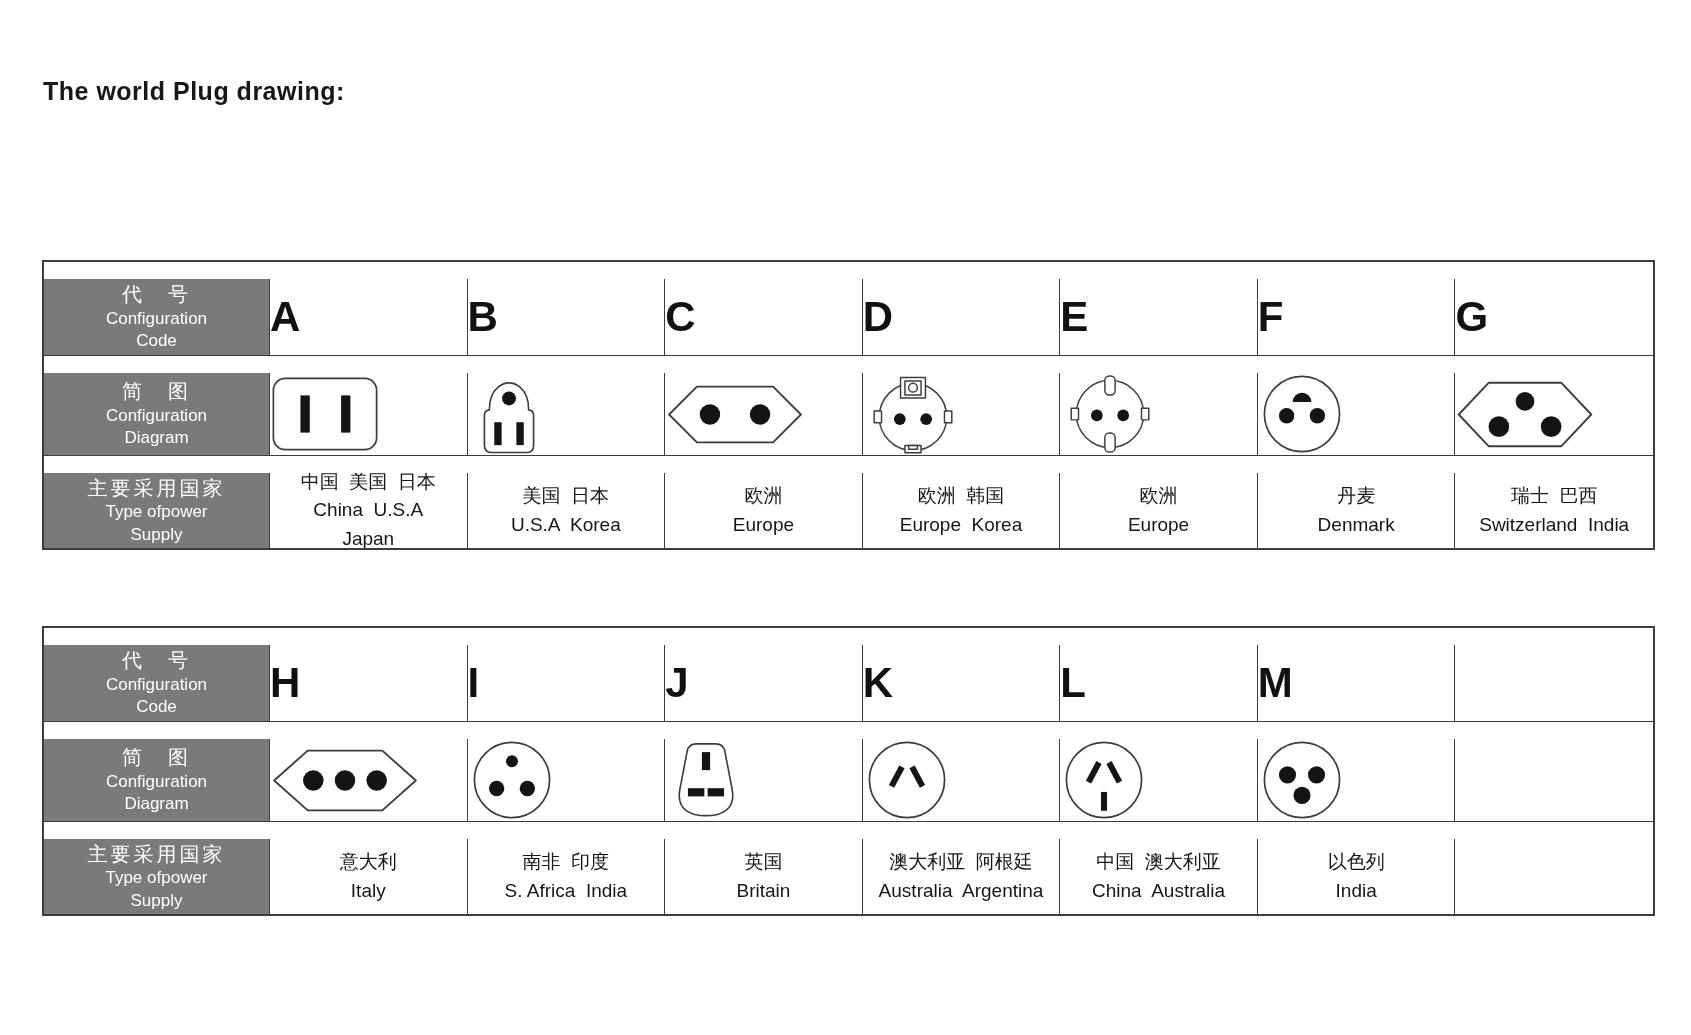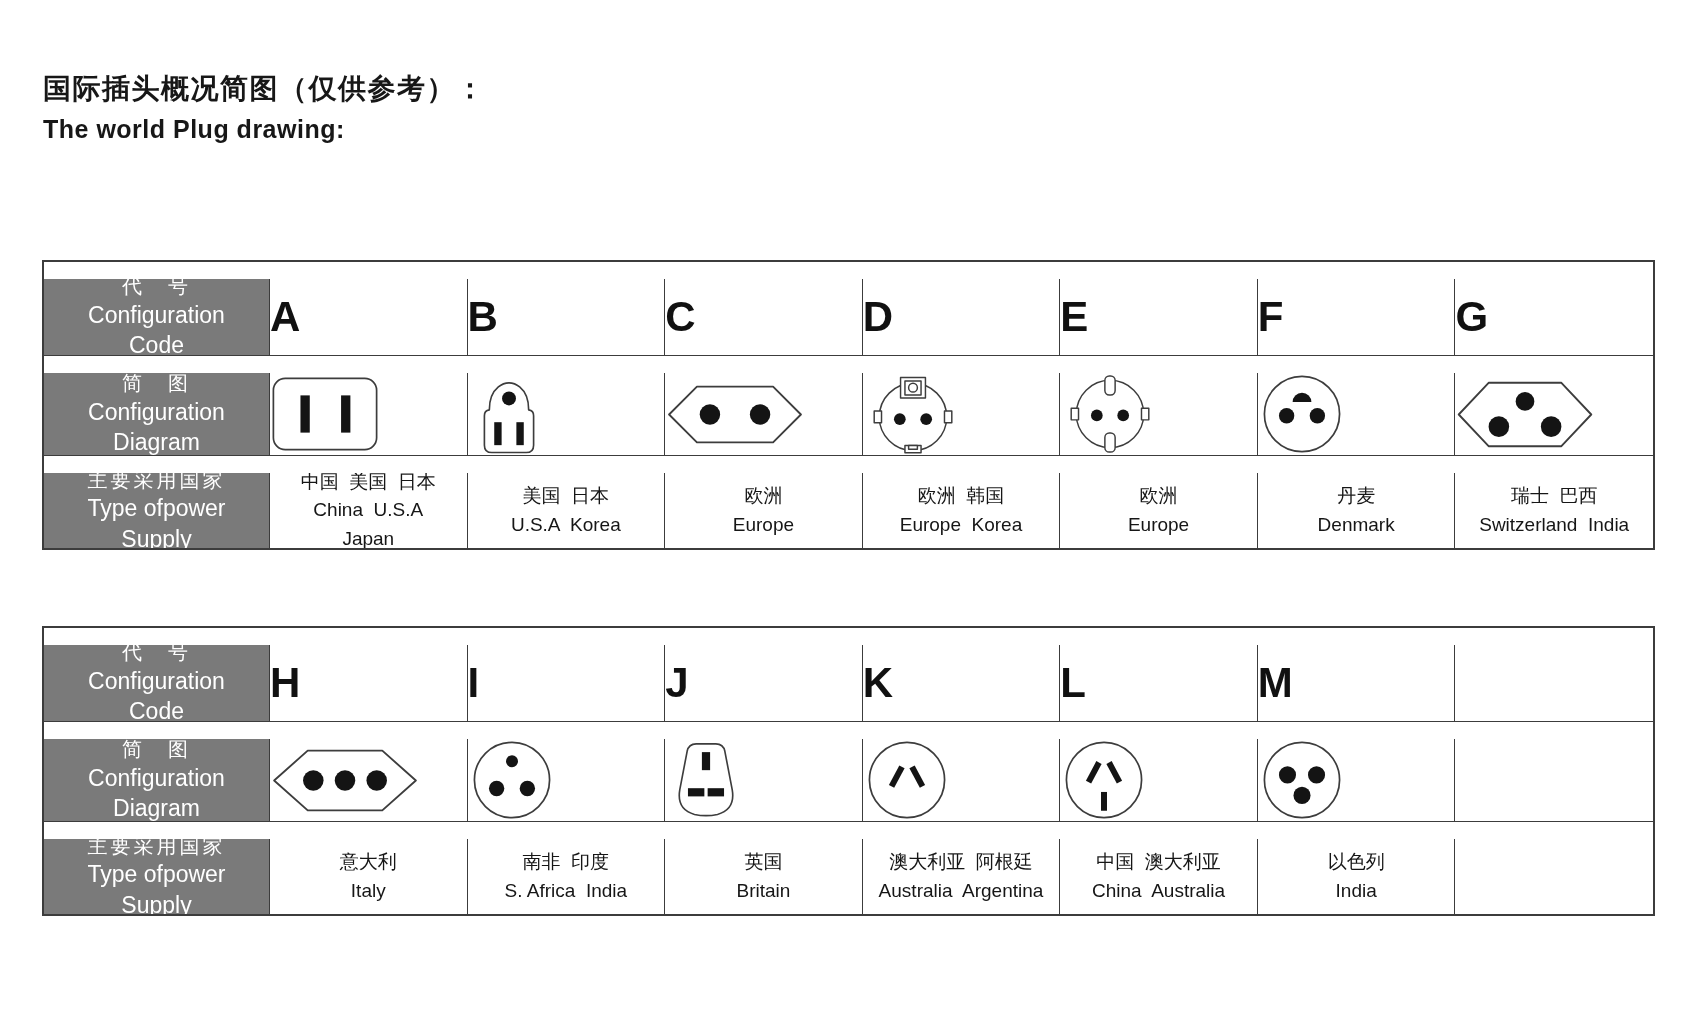--- a/index.html
+++ b/index.html
@@ -23,39 +23,38 @@
   .cell{
     border-right:1.5px solid #3c3c3c;border-bottom:1.5px solid #3c3c3c;
     box-sizing:border-box;display:flex;flex-direction:column;
     justify-content:center;overflow:hidden;background:#ffffff;margin-top:17px;
   }
   .prow .cell:last-child{border-right:none;}
   .prow.last .cell{border-bottom:none;}
 
   .hcell{background:#7a7a7a;color:#ffffff;text-align:center;line-height:1.32;}
   .h-zh{font-size:20px;letter-spacing:3px;}
-  .h-en{font-size:23px;}
+  .h-en{font-size:17px;}
 
   .code-cell{font-size:42px;font-weight:800;color:#111111;letter-spacing:1px;}
 
   .country-cell{font-size:19px;line-height:1.5;text-align:center;color:#161616;}
   .country-cell div{white-space:pre;}
   .country-cell div:empty{display:none;}
 
   .diag-cell svg{display:block;}
   .outline{fill:#ffffff;stroke:#3d3d3d;stroke-width:2;stroke-linejoin:round;}
   .pin{fill:#141414;stroke:none;}
 </style>
 </head>
 <body>
 
 <div class="page">
 
   <div class="titles">
-    <div class="title-zh">国际插头概况简图（仅供参考）：</div>
     <div class="title-en">The world Plug drawing:</div>
   </div>
 
   <div class="ptable t1">
 
     <div class="prow">
       <div class="cell hcell">
         <div class="h-zh">代　号</div>
         <div class="h-en">Configuration</div>
         <div class="h-en">Code</div>

